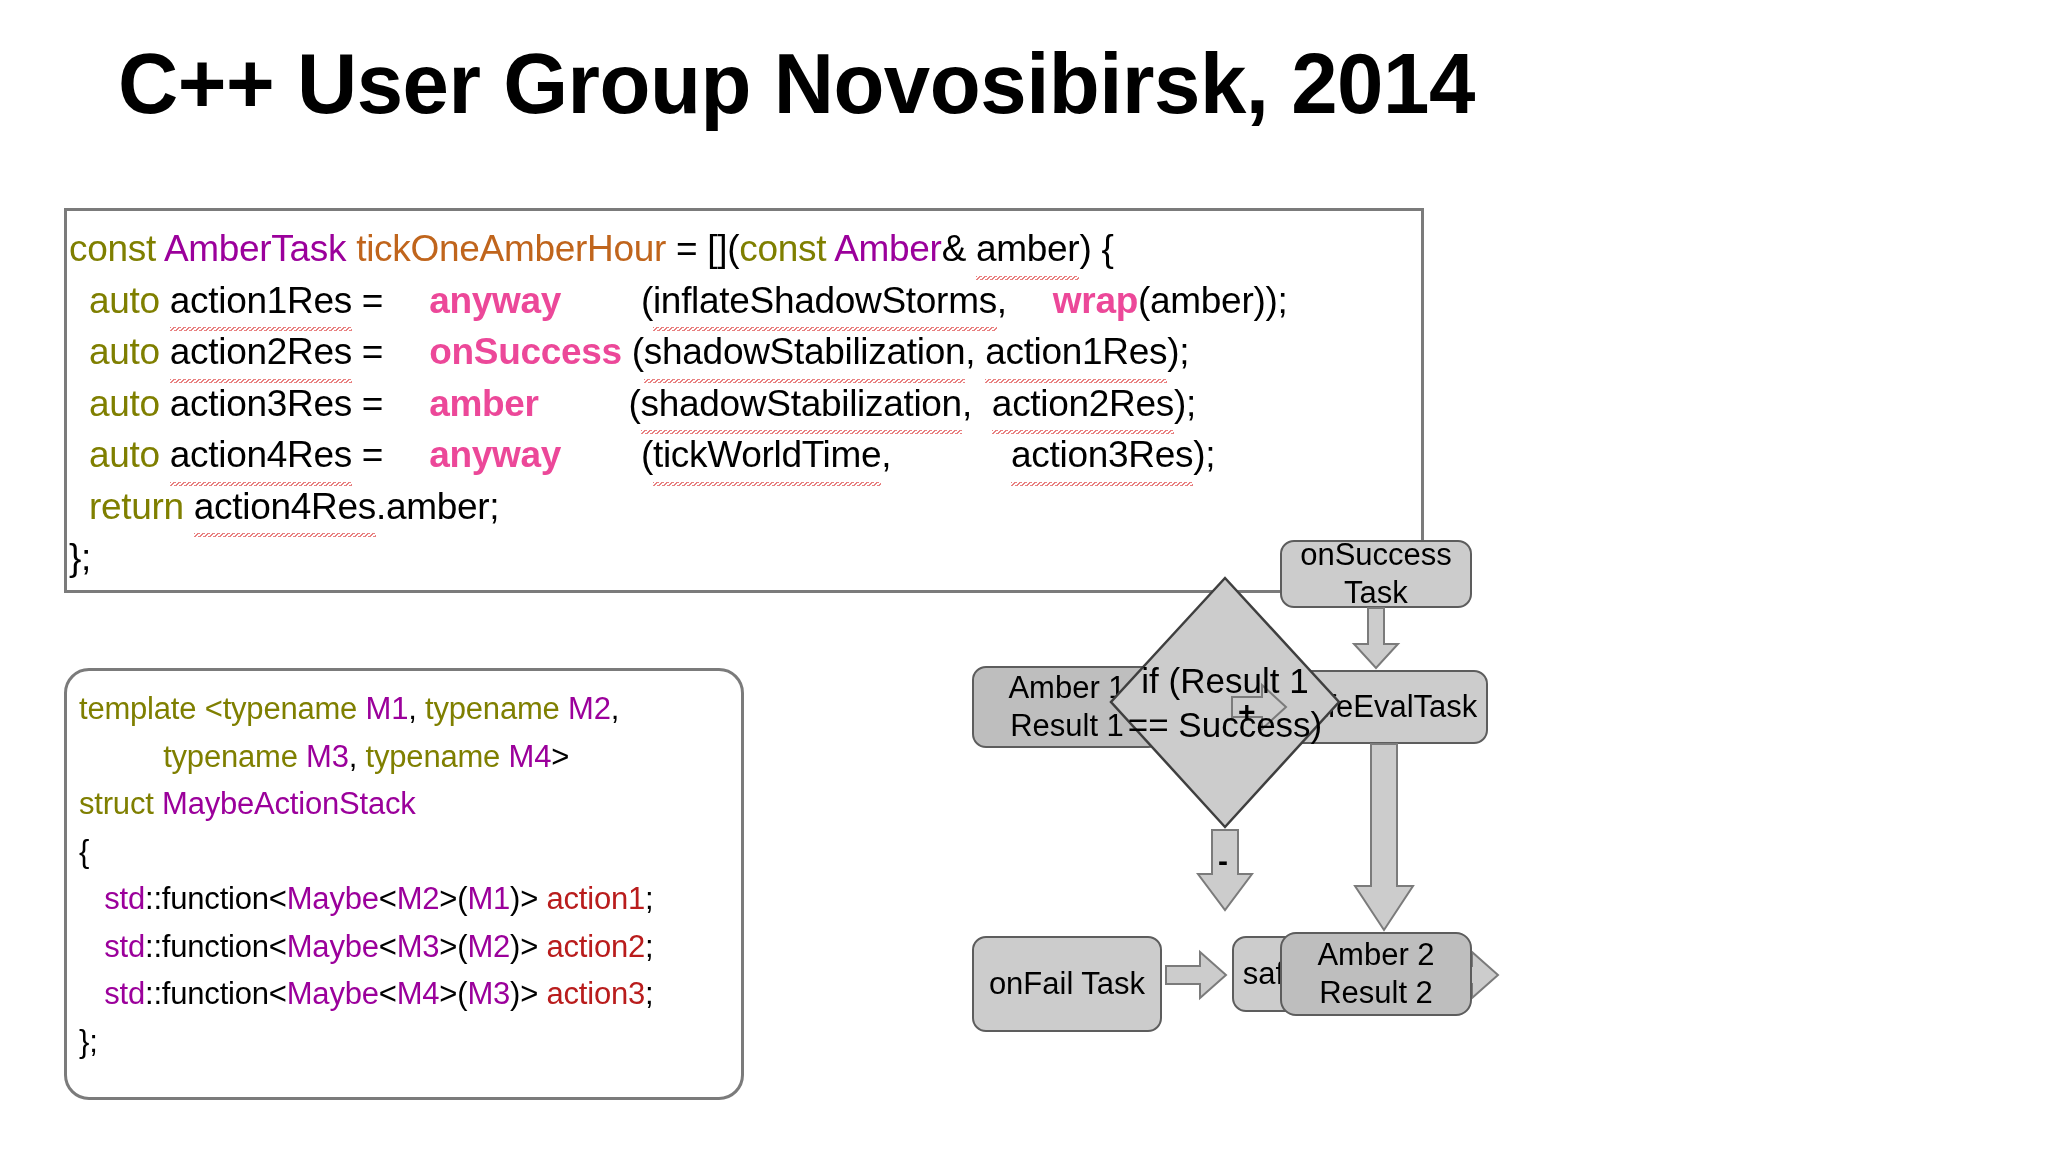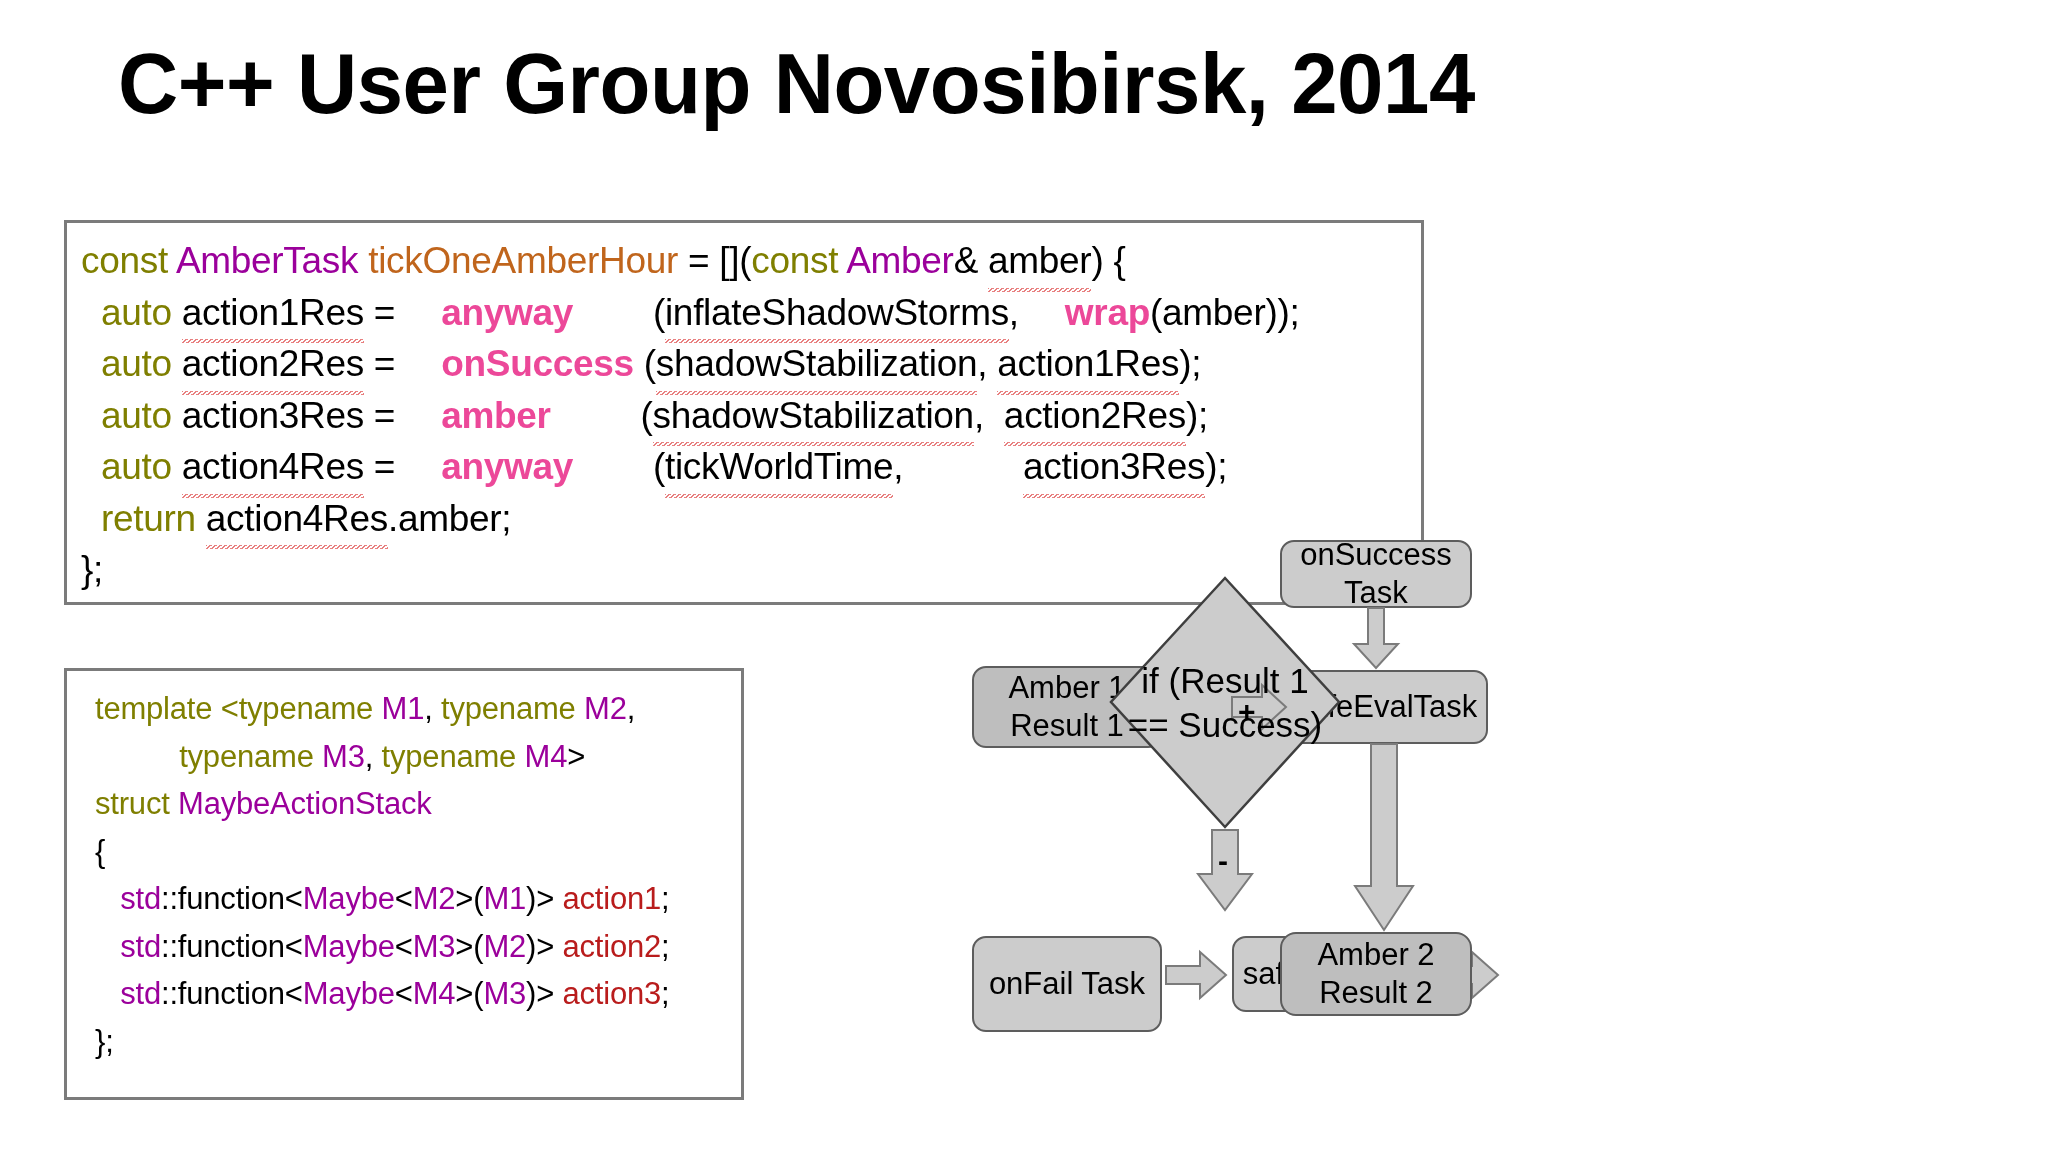--- a/index.html
+++ b/index.html
@@ -33,31 +33,32 @@
 
   
   .code-panel {
     position: absolute;
     background: #ffffff;
     border: 3px solid #7b7b7b;
     box-sizing: border-box;
   }
   #code-panel-lambda {
     left: 64px;
-    top: 220px;
+    top: 208px;
     width: 1360px;
     height: 385px;
-    padding: 12px 0 0 14px;
+    padding: 12px 0 0 2px;
   }
   #code-panel-template {
     left: 64px;
     top: 668px;
     width: 680px;
     height: 432px;
-    padding: 14px 0 0 28px;
+    padding: 14px 0 0 12px;
+    border-radius: 25px;
   }
 
   .code-line {
     font-family: "Liberation Sans", sans-serif;
     white-space: pre;
     color: #000000;
   }
   #code-panel-lambda .code-line {
     font-size: 37px;
     line-height: 51.5px;

